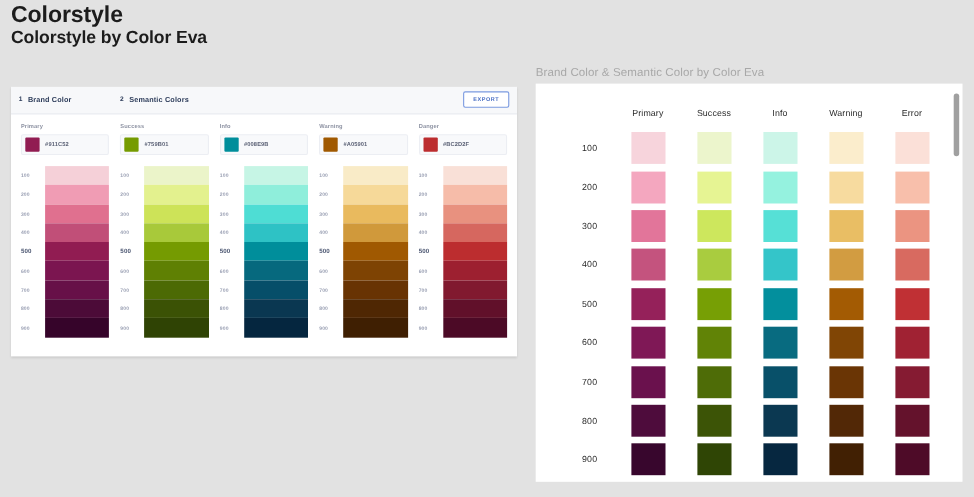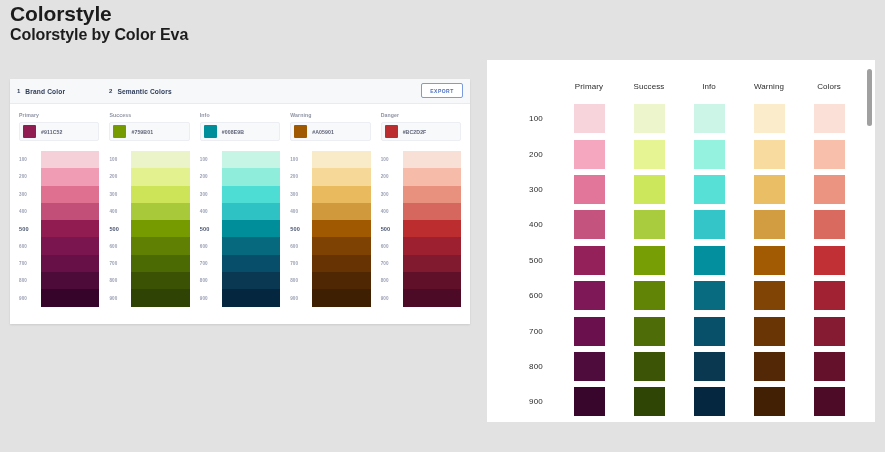--- a/index.html
+++ b/index.html
@@ -421,29 +421,30 @@
           <div class="ramp-cell" style="background: rgb(157, 32, 48);"></div>
           <div class="ramp-cell" style="background: rgb(129, 25, 47);"></div>
           <div class="ramp-cell" style="background: rgb(97, 16, 42);"></div>
           <div class="ramp-cell" style="background: rgb(76, 10, 38);"></div>
         </div>
       </div>
     </div>
 </div>
 
 <div id="right-section">
+  <div id="right-title">Brand Color &amp; Semantic Color by Color Eva</div>
   <div id="right-card">
     <div id="grid-wrap">
       <div id="grid-head">
         <div class="spacer"></div>
       <div class="grid-colname">Primary</div>
           <div class="grid-colname">Success</div>
           <div class="grid-colname">Info</div>
           <div class="grid-colname">Warning</div>
-          <div class="grid-colname">Colors</div>
+          <div class="grid-colname">Error</div>
         </div>
     <div class="grid-row">
           <div class="grid-rowlabel">100</div>
           <div class="grid-cellwrap">
             <div class="grid-cell" style="background: rgb(247, 212, 220);"></div>
           </div>
           <div class="grid-cellwrap">
             <div class="grid-cell" style="background: rgb(236, 245, 204);"></div>
           </div>
           <div class="grid-cellwrap">

